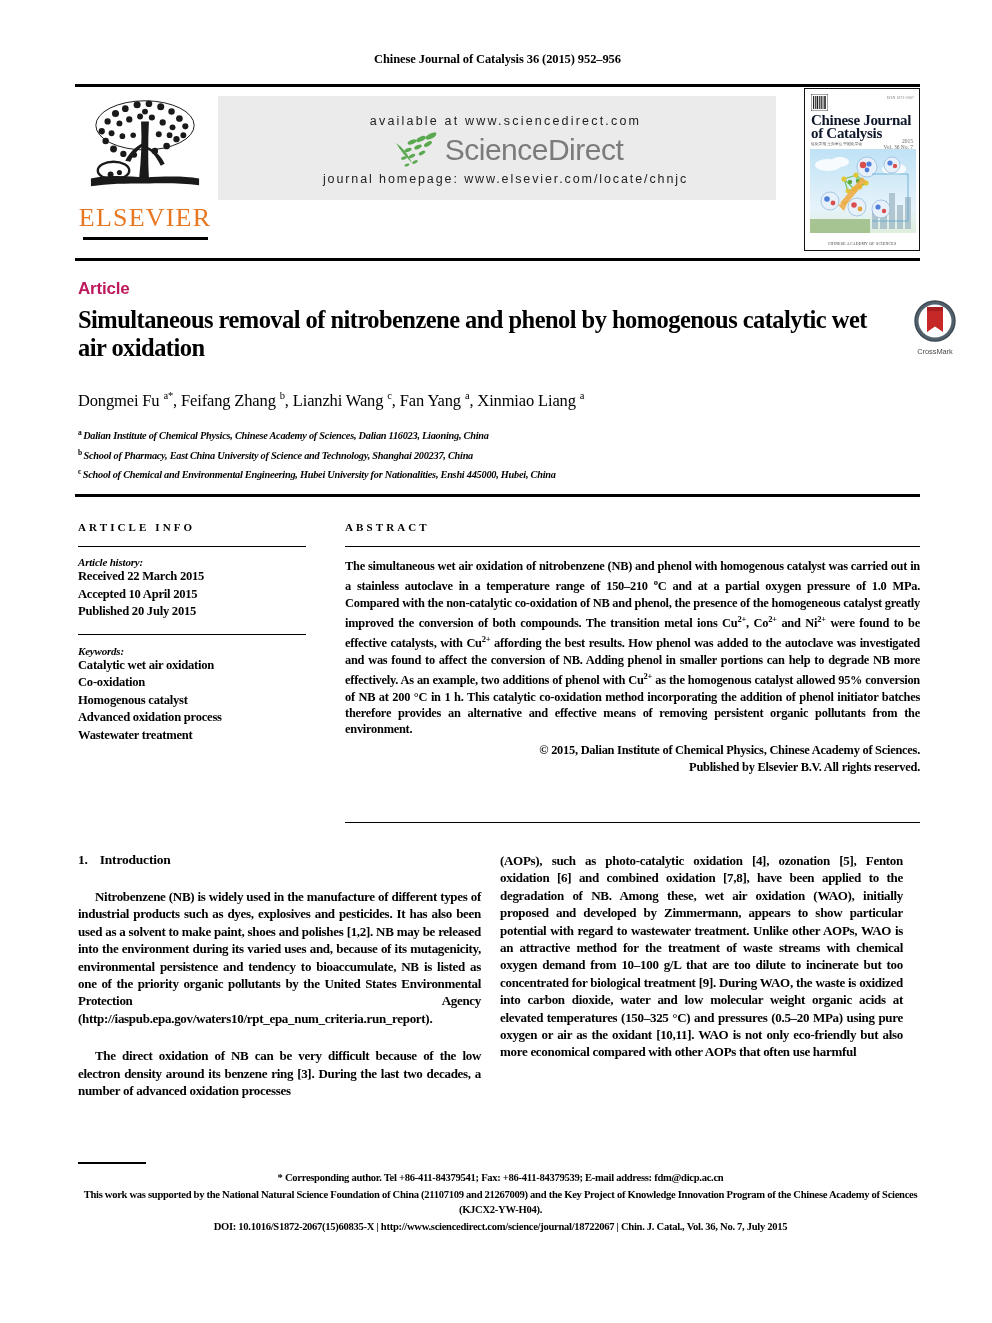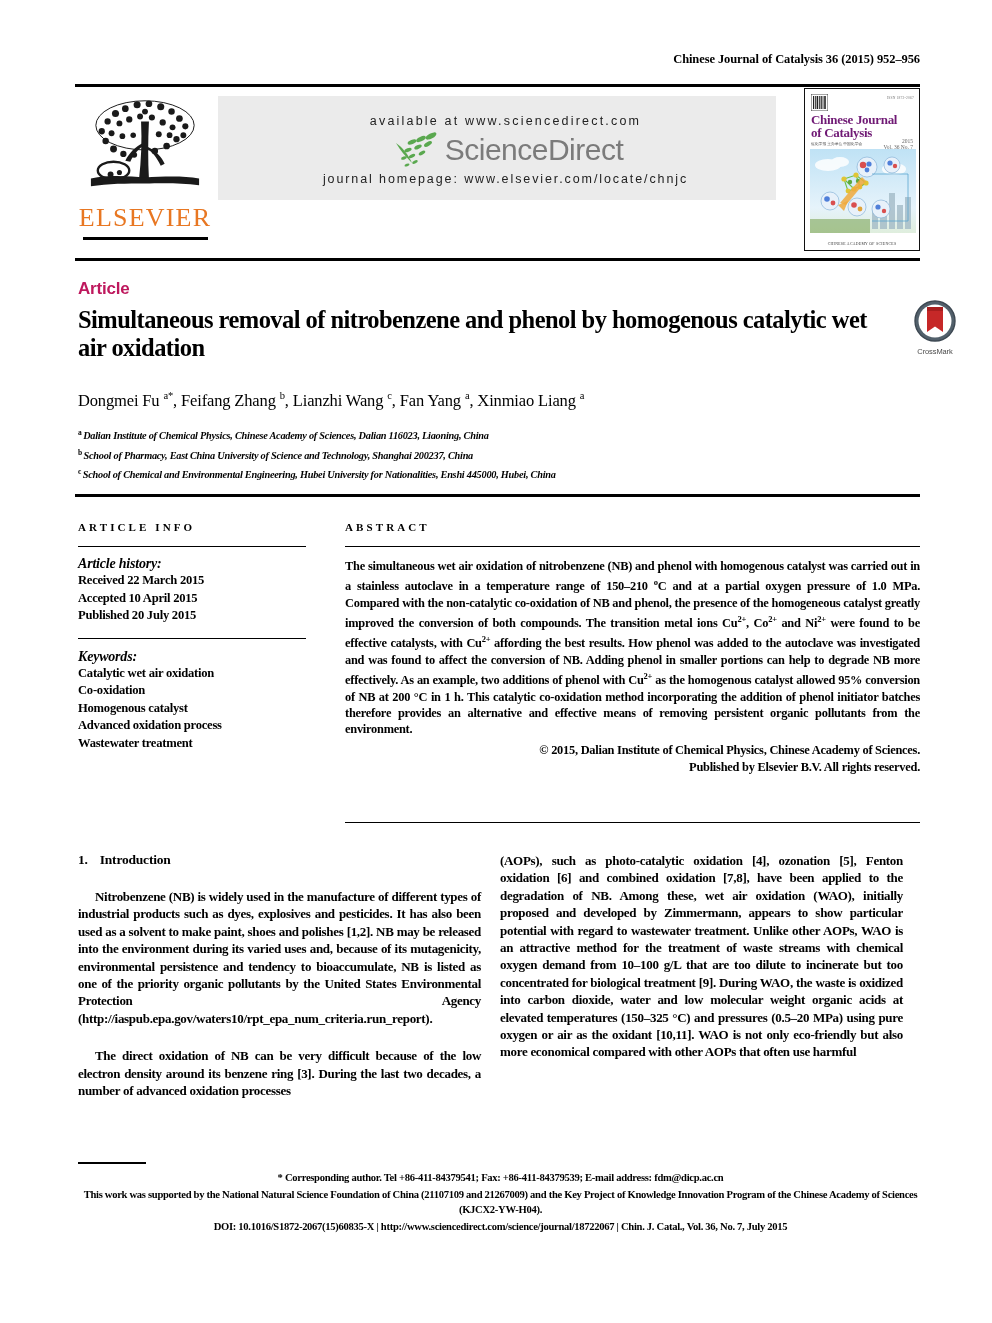--- a/index.html
+++ b/index.html
@@ -11,21 +11,21 @@
     font-family: "Liberation Serif", serif;
     color: #000000;
     position: relative;
     overflow: hidden;
   }
   .page { position: relative; width: 992px; height: 1323px; padding: 0; }
 
   
   .runhead {
     position: absolute; top: 52px; left: 75px; width: 845px;
-    text-align: right; font-size: 12.5px; font-weight: bold;
+    text-align: center; font-size: 12.5px; font-weight: bold;
     letter-spacing: -0.1px;
   }
 
   
   .rule-thick { position: absolute; left: 75px; width: 845px; height: 3px; background: #000; }
   .rule-thin  { position: absolute; height: 1px; background: #000; }
 
   
   .masthead { position: absolute; left: 75px; top: 88px; width: 845px; height: 165px; }
   .elsevier-block {
@@ -63,21 +63,21 @@
 
   .cover {
     position: absolute; right: 0; top: 0; width: 116px; height: 163px;
     border: 1.5px solid #111; background: #fff; overflow: hidden;
   }
   .cover-inner { position: relative; width: 100%; height: 100%; }
   .cover-barcode { position: absolute; left: 6px; top: 5px; width: 17px; height: 17px; }
   .cover-topright { position: absolute; right: 5px; top: 7px; font-size: 3.6px; color: #777; letter-spacing: .2px; }
   .cover-title {
     position: absolute; left: 6px; top: 25px; width: 104px;
-    color: #701a75; font-weight: bold; font-size: 13px;
+    color: #0f172a; font-weight: bold; font-size: 15px;
     line-height: 12.5px; letter-spacing: -0.3px;
   }
   .cover-sub { position: absolute; left: 6px; top: 52px; font-size: 3.8px; color: #444; }
   .cover-year { position: absolute; right: 6px; top: 49px; font-size: 5.5px; color: #666; text-align: right; line-height: 6px; }
   .cover-art { position: absolute; left: 5px; top: 60px; width: 106px; height: 84px; overflow: hidden; }
   .cover-foot { position: absolute; left: 0; bottom: 4px; width: 100%; text-align: center; font-size: 3.8px; color: #333; letter-spacing: .3px; }
 
   
   .art-label {
     position: absolute; left: 78px; top: 279px;
@@ -110,21 +110,21 @@
 
   
   .sec-head {
     font-family: "Liberation Serif", serif;
     font-size: 11px; font-weight: bold; letter-spacing: 3.1px;
   }
   .info-col { position: absolute; left: 78px; top: 521px; width: 228px; }
   .abs-col  { position: absolute; left: 345px; top: 521px; width: 575px; }
   .col-rule { height: 1px; background: #000; margin-top: 13px; }
 
-  .hist-title, .kw-title { font-style: italic; font-weight: bold; font-size: 14px; letter-spacing: -0.2px; font-family: Liberation Serif, serif; }
+  .hist-title, .kw-title { font-style: italic; font-weight: bold; font-size: 11px; letter-spacing: -0.2px; font-family: Liberation Serif, serif; }
   .info-line { font-size: 12.6px; font-weight: bold; line-height: 17.5px; letter-spacing: -0.25px; }
   .info-block { margin-top: 9px; }
   .kw-block { margin-top: 9px; }
   .kw-rule { height: 1px; background: #000; margin-top: 13px; margin-bottom: 10px; }
 
   .abstract-body {
     margin-top: 11px; font-size: 12.4px; font-weight: bold;
     line-height: 16.3px; text-align: justify; letter-spacing: -0.25px;
   }
   .abstract-body sup { font-size: 8.5px; font-weight: bold; }

